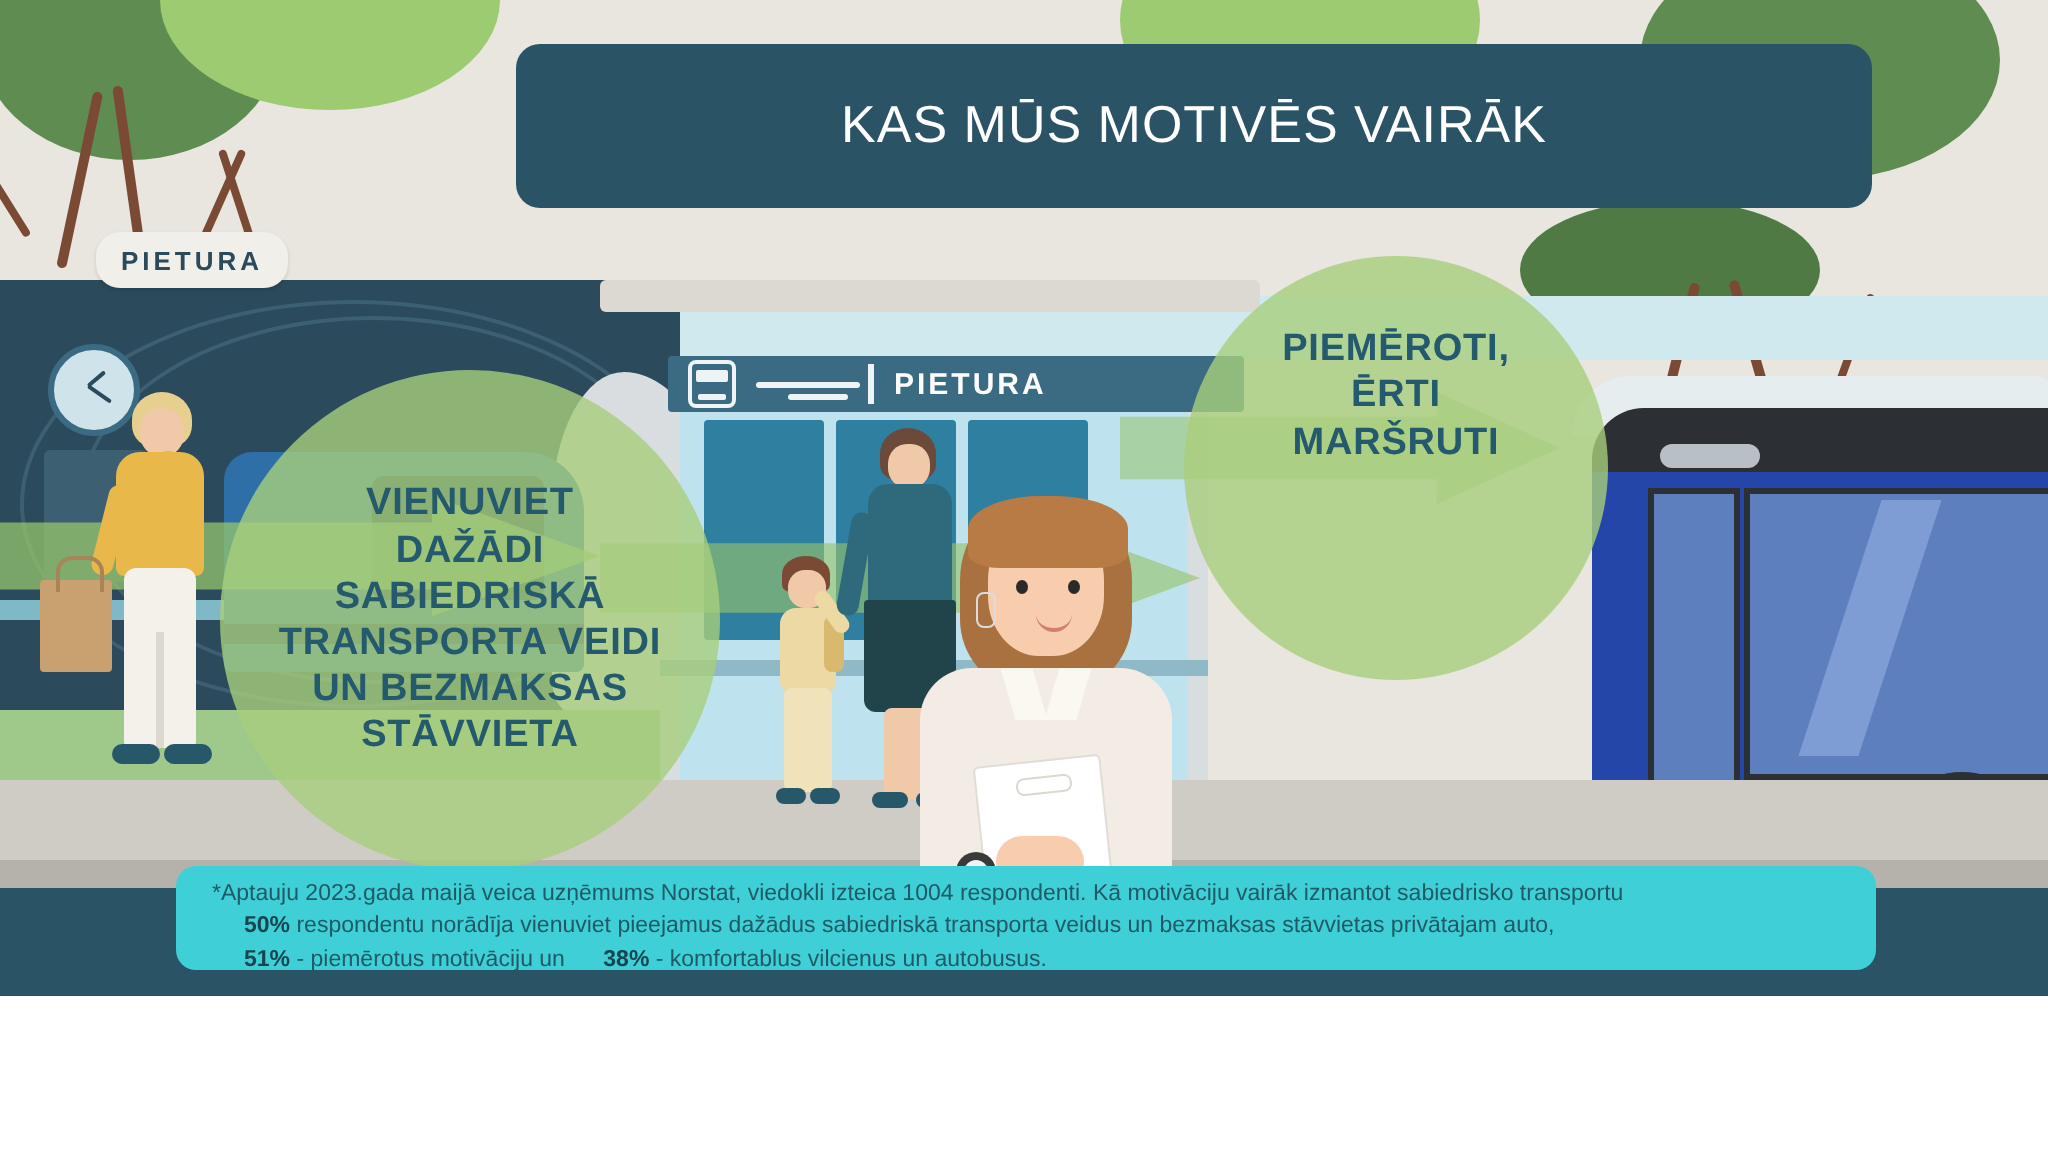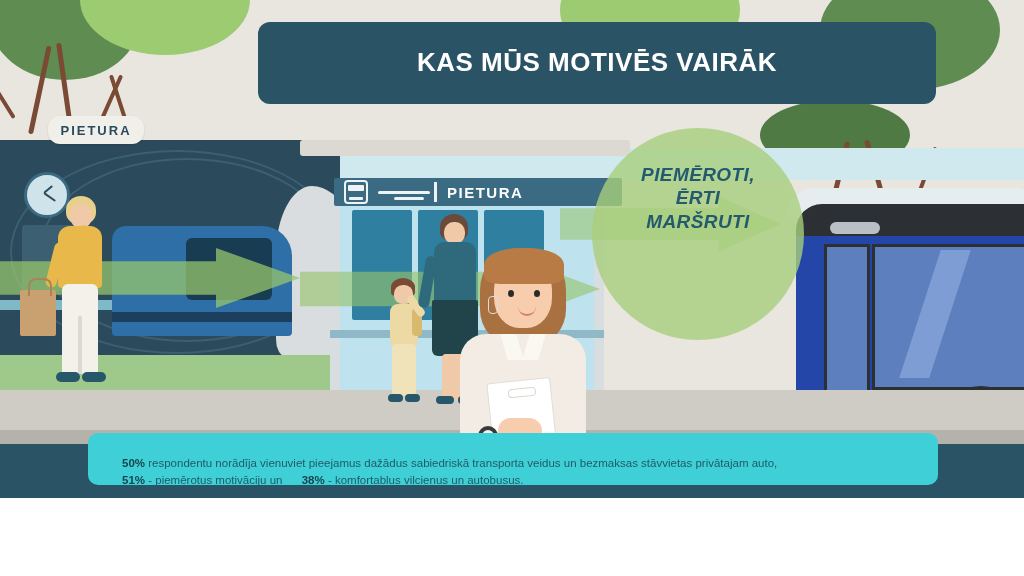--- a/index.html
+++ b/index.html
@@ -90,37 +90,37 @@
   .title-bar {
     position:absolute;
     left:258px; top:22px; width:678px; height:82px;
     background:#2b5366;
     border-radius:12px;
     display:flex; flex-direction:column;
     align-items:center; justify-content:center;
     z-index:40;
   }
   .title-line {
-    color:#ffffff; font-weight:bold; font-size:26px;
+    color:#ffffff; font-weight:normal; font-size:26px;
     letter-spacing:0.5px; line-height:1.22; white-space:nowrap;
     text-align:center;
   }
 
   
   .bubble {
     position:absolute;
     border-radius:50%;
     background:rgba(168,206,124,0.80);
     display:flex; align-items:center; justify-content:center;
     text-align:center;
     z-index:30;
   }
   .bubble-text {
     color:#24596e; font-weight:bold; line-height:1.22;
-    white-space:pre-line; letter-spacing:0.4px;font-style:italic;
+    white-space:pre-line; letter-spacing:0.4px;
   }
   #bubble-left  { left:110px; top:185px; width:250px; height:250px; }
   #bubble-left .bubble-text { font-size:19px; }
   #bubble-routes{ left:592px; top:128px; width:212px; height:212px; }
   #bubble-routes .bubble-text{ font-size:19px; position:relative; top:-36px; }
   #bubble-comfort{ left:660px; top:243px; width:230px; height:230px; }
   #bubble-comfort .bubble-text{ font-size:19px; position:relative; top:36px; }
 
   
   .footnote {
@@ -285,28 +285,36 @@
       <div class="fig-part" style="left:46px; top:186px; width:20px; height:20px; background:#3a3a3a; border-radius:50%;"></div>
       <div class="fig-part" style="left:50px; top:190px; width:12px; height:12px; background:#f2f2f2; border-radius:50%;"></div>
     </div>
 
   </div>
 
   <div class="title-bar">
     <div class="title-line">KAS MŪS MOTIVĒS VAIRĀK</div>
   </div>
 
+  <div class="bubble" id="bubble-left">
+    <div class="bubble-text">VIENUVIET
+DAŽĀDI
+SABIEDRISKĀ
+TRANSPORTA VEIDI
+UN BEZMAKSAS
+STĀVVIETA</div>
+  </div>
   <div class="bubble" id="bubble-routes">
     <div class="bubble-text">PIEMĒROTI,
 ĒRTI
 MARŠRUTI</div>
   </div>
 
   <div class="footnote">
-    <br>
+    <span>*Aptauju 2023.gada maijā veica uzņēmums Norstat, viedokli izteica 1004 respondenti. Kā motivāciju vairāk izmantot sabiedrisko transportu</span><br>
     <b>50%</b><span> respondentu norādīja vienuviet pieejamus dažādus sabiedriskā transporta veidus un bezmaksas stāvvietas privātajam auto,</span><br>
     <b>51%</b><span> - piemērotus motivāciju un </span><b>38%</b><span> - komfortablus vilcienus un autobusus.</span>
   </div>
 
   <div class="footer">
 
     
     
     
 

